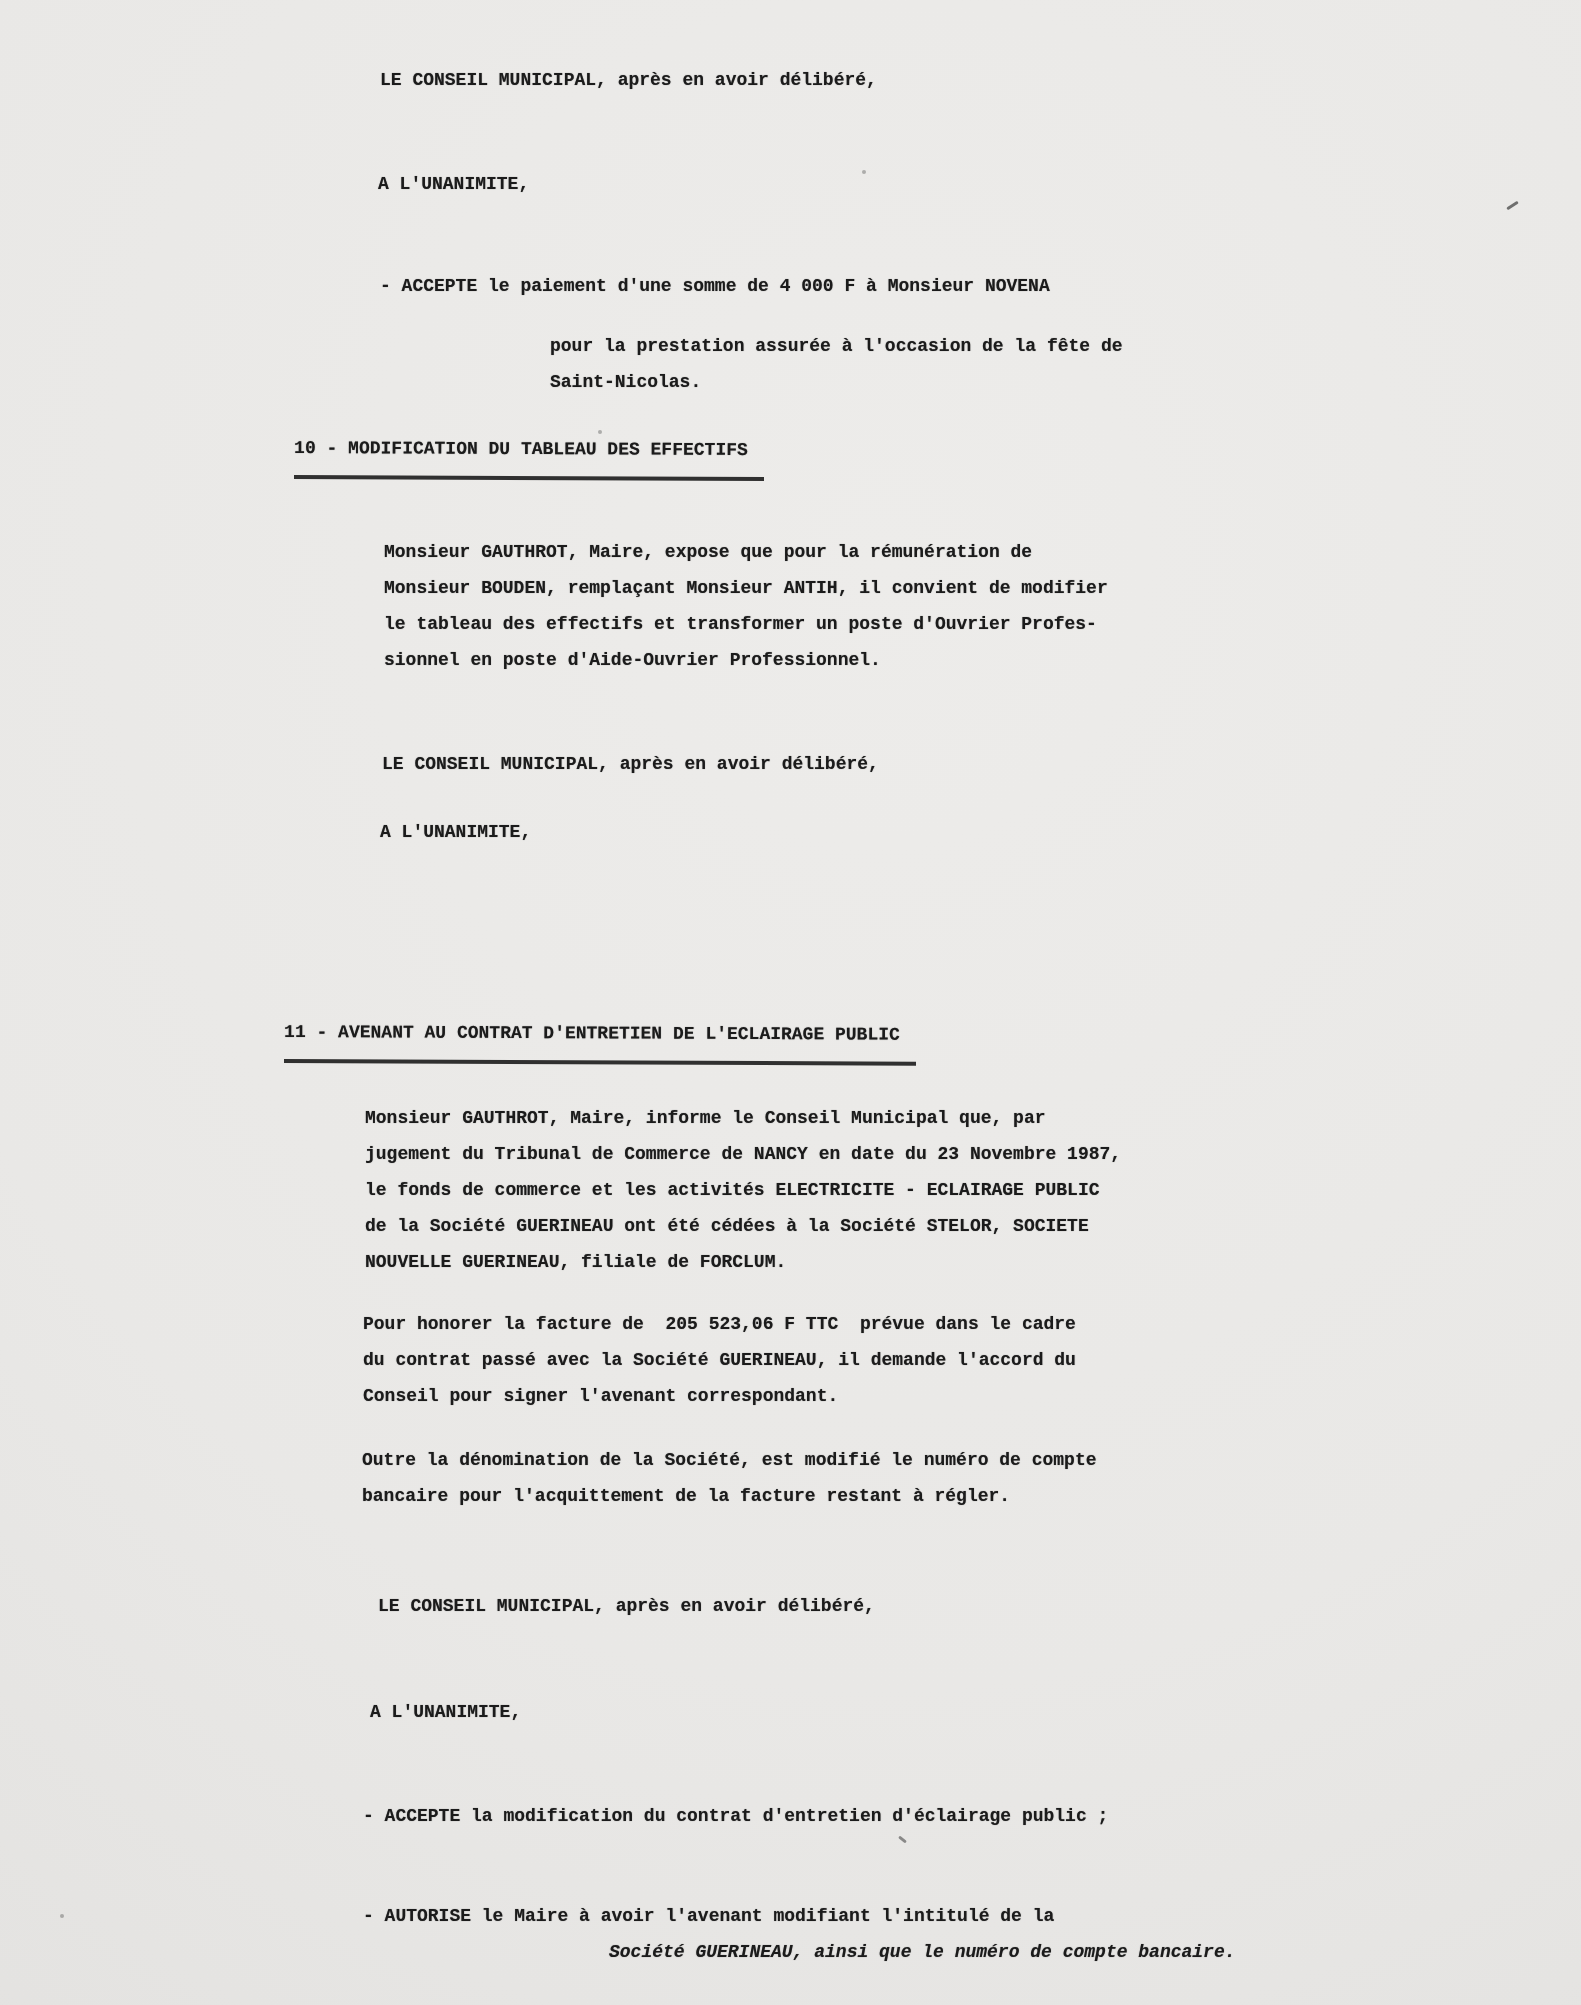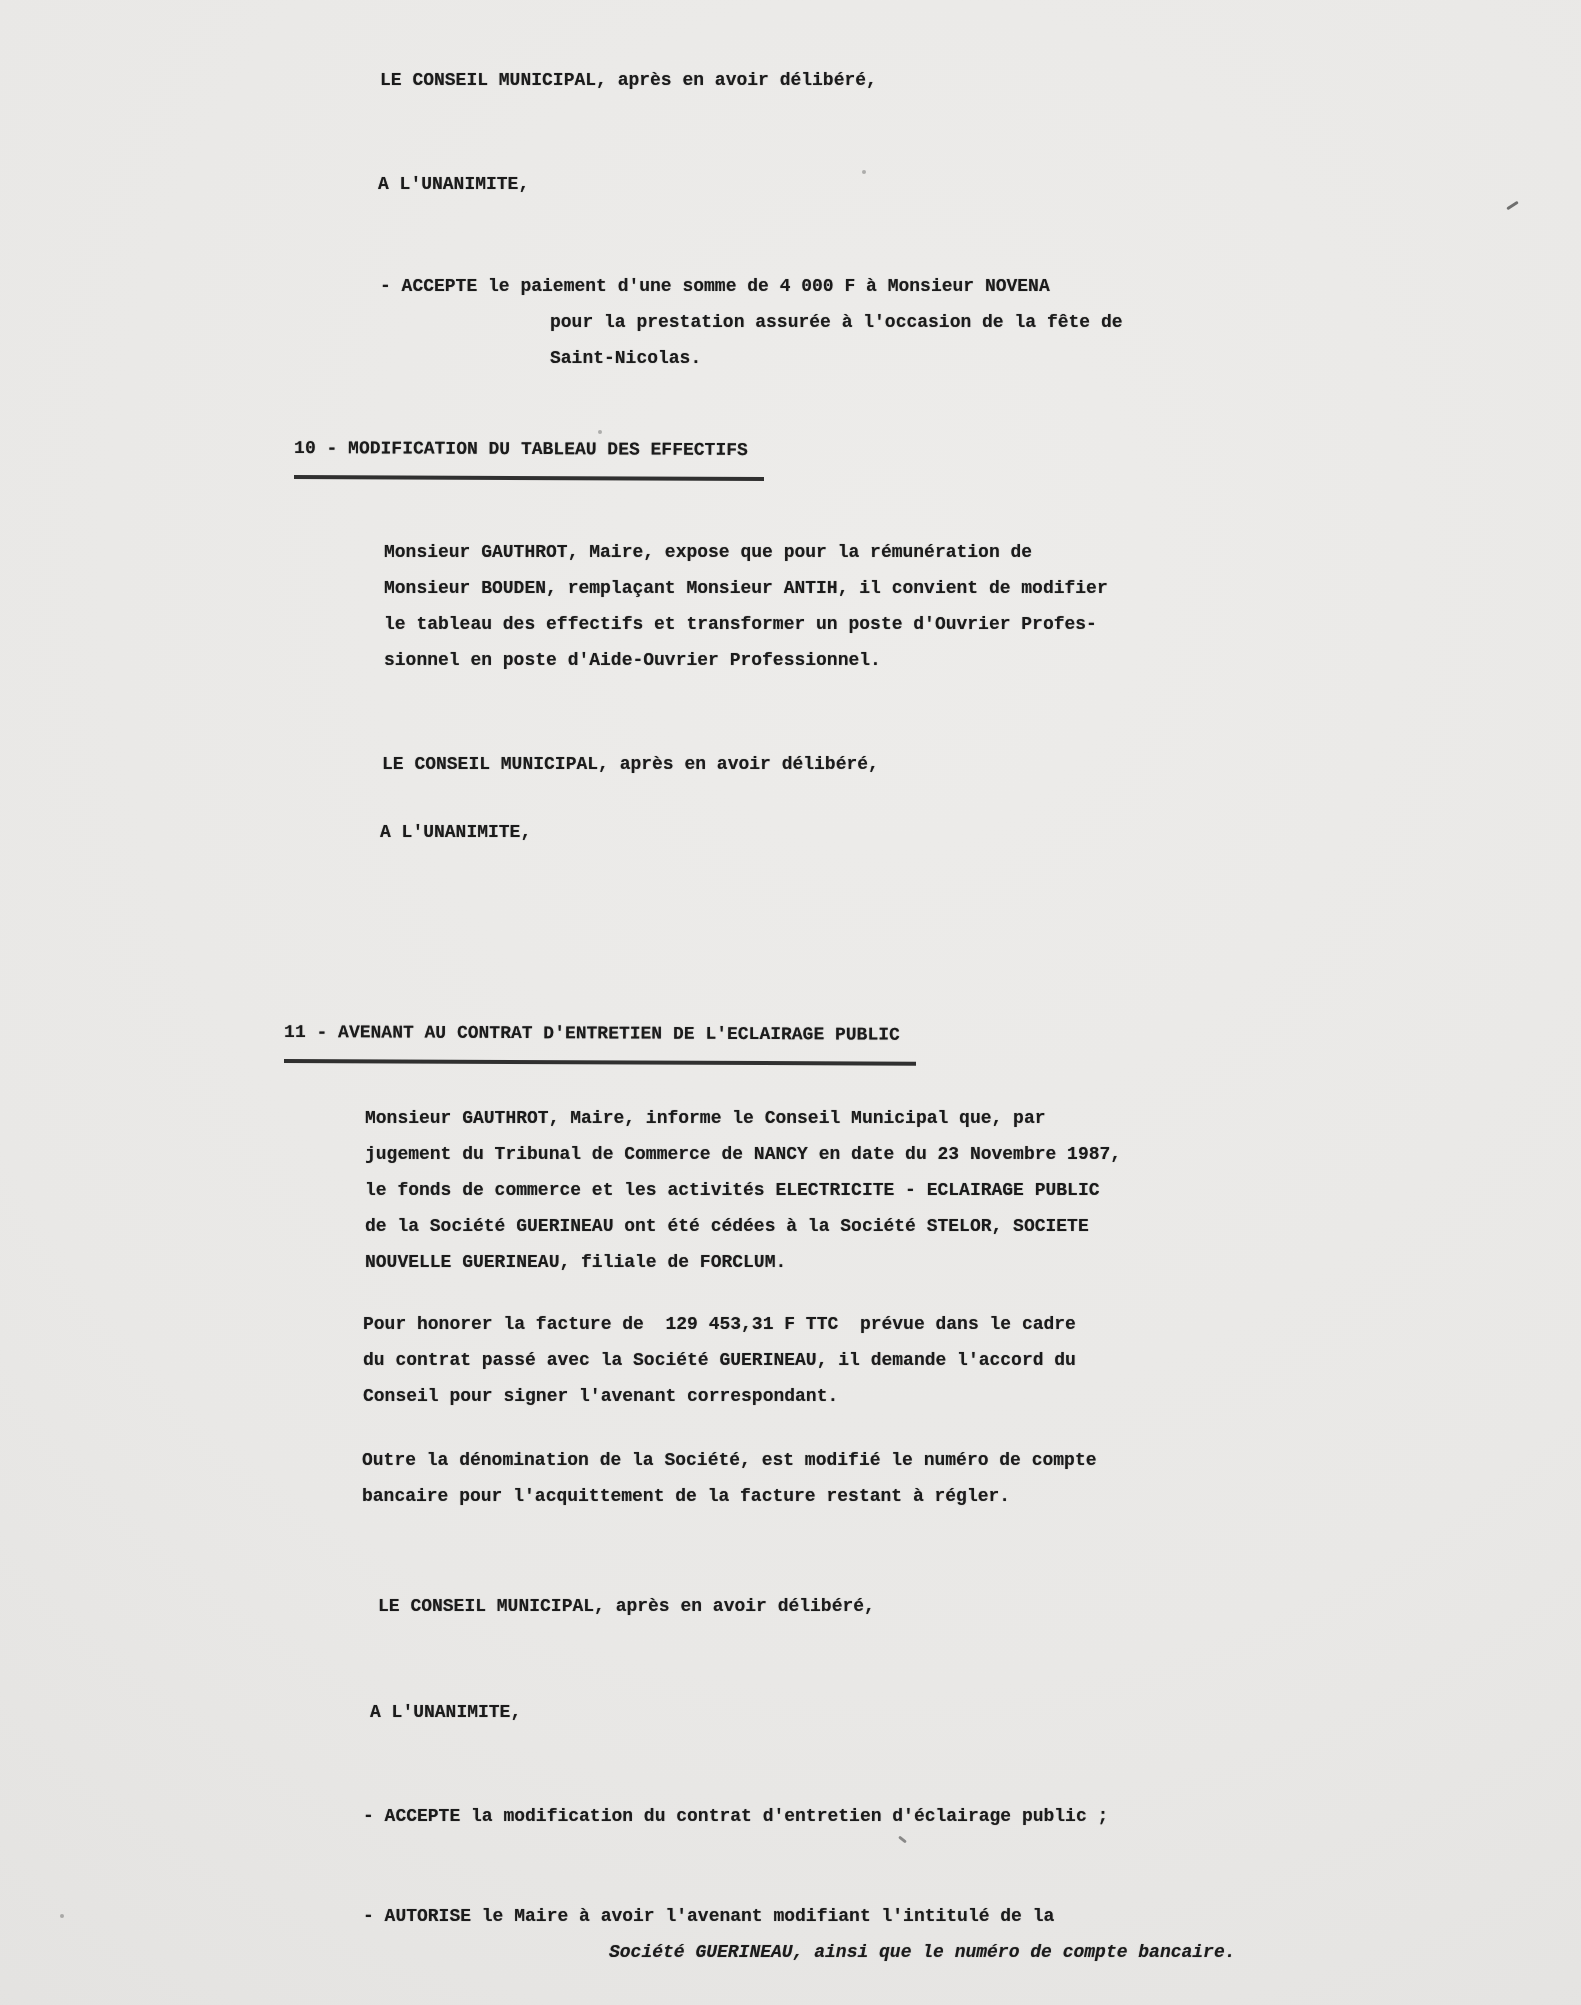--- a/index.html
+++ b/index.html
@@ -49,26 +49,26 @@
 
 <div class="page">
 
   <div class="speck tick" style="left:1506px;top:204px;"></div>
   <div class="speck grave" style="left:898px;top:1838px;"></div>
   <div class="speck dot" style="left:862px;top:170px;"></div>
   <div class="speck dot" style="left:598px;top:430px;"></div>
   <div class="speck dot" style="left:60px;top:1914px;"></div>
 <div class="block statement" style="left: 380px; top: 62px;"><div class="line">LE CONSEIL MUNICIPAL, après en avoir délibéré,</div></div>
     <div class="block statement" style="left: 378px; top: 166px;"><div class="line">A L'UNANIMITE,</div></div>
-    <div class="block bullet" style="left: 380px; top: 268px;"><div class="line">- ACCEPTE le paiement d'une somme de 4 000 F à Monsieur NOVENA</div><div class="line" style="margin-left: 170px;">pour la prestation assurée à l'occasion de la fête de</div><div class="line" style="margin-left: 170px;">Saint-Nicolas.</div></div>
+    <div class="block bullet" style="left: 380px; top: 268px;"><div class="line">- ACCEPTE le paiement d'une somme de 4 000 F à Monsieur NOVENA</div><div class="line" style="margin-left: 170px; margin-top: 24px;">pour la prestation assurée à l'occasion de la fête de</div><div class="line" style="margin-left: 170px;">Saint-Nicolas.</div></div>
     <div class="block heading" style="left: 294px; top: 430px;"><div class="line">10 - MODIFICATION DU TABLEAU DES EFFECTIFS</div></div>
     <div class="block paragraph" style="left: 384px; top: 534px;"><div class="line">Monsieur GAUTHROT, Maire, expose que pour la rémunération de</div><div class="line">Monsieur BOUDEN, remplaçant Monsieur ANTIH, il convient de modifier</div><div class="line">le tableau des effectifs et transformer un poste d'Ouvrier Profes-</div><div class="line">sionnel en poste d'Aide-Ouvrier Professionnel.</div></div>
     <div class="block statement" style="left: 382px; top: 746px;"><div class="line">LE CONSEIL MUNICIPAL, après en avoir délibéré,</div></div>
     <div class="block statement" style="left: 380px; top: 814px;"><div class="line">A L'UNANIMITE,</div></div>
     <div class="block heading" style="left: 284px; top: 1014px;"><div class="line">11 - AVENANT AU CONTRAT D'ENTRETIEN DE L'ECLAIRAGE PUBLIC</div></div>
     <div class="block paragraph" style="left: 365px; top: 1100px;"><div class="line">Monsieur GAUTHROT, Maire, informe le Conseil Municipal que, par</div><div class="line">jugement du Tribunal de Commerce de NANCY en date du 23 Novembre 1987,</div><div class="line">le fonds de commerce et les activités ELECTRICITE - ECLAIRAGE PUBLIC</div><div class="line">de la Société GUERINEAU ont été cédées à la Société STELOR, SOCIETE</div><div class="line">NOUVELLE GUERINEAU, filiale de FORCLUM.</div></div>
-    <div class="block paragraph" style="left: 363px; top: 1306px;"><div class="line">Pour honorer la facture de  129 453,31 F TTC  prévue dans le cadre</div><div class="line">du contrat passé avec la Société GUERINEAU, il demande l'accord du</div><div class="line">Conseil pour signer l'avenant correspondant.</div></div>
+    <div class="block paragraph" style="left: 363px; top: 1306px;"><div class="line">Pour honorer la facture de  205 523,06 F TTC  prévue dans le cadre</div><div class="line">du contrat passé avec la Société GUERINEAU, il demande l'accord du</div><div class="line">Conseil pour signer l'avenant correspondant.</div></div>
     <div class="block paragraph" style="left: 362px; top: 1442px;"><div class="line">Outre la dénomination de la Société, est modifié le numéro de compte</div><div class="line">bancaire pour l'acquittement de la facture restant à régler.</div></div>
     <div class="block statement" style="left: 378px; top: 1588px;"><div class="line">LE CONSEIL MUNICIPAL, après en avoir délibéré,</div></div>
     <div class="block statement" style="left: 370px; top: 1694px;"><div class="line">A L'UNANIMITE,</div></div>
     <div class="block bullet" style="left: 363px; top: 1798px;"><div class="line">- ACCEPTE la modification du contrat d'entretien d'éclairage public ;</div></div>
     <div class="block bullet" style="left: 363px; top: 1898px;"><div class="line">- AUTORISE le Maire à avoir l'avenant modifiant l'intitulé de la</div><div class="line" style="margin-left: 246px; font-style: italic;">Société GUERINEAU, ainsi que le numéro de compte bancaire.</div></div>
   </div>
 
 </body></html>

